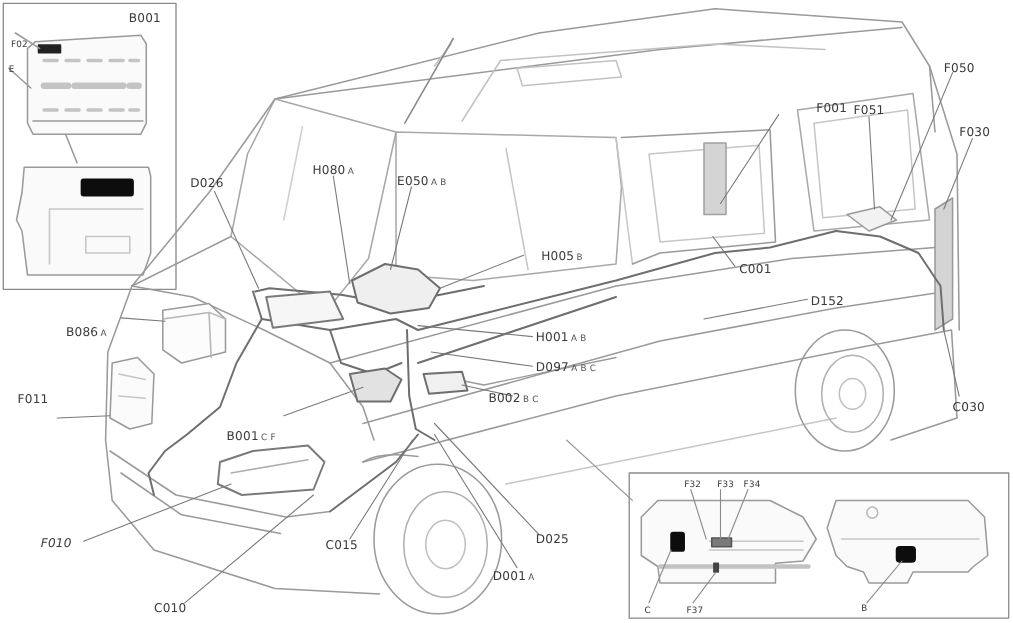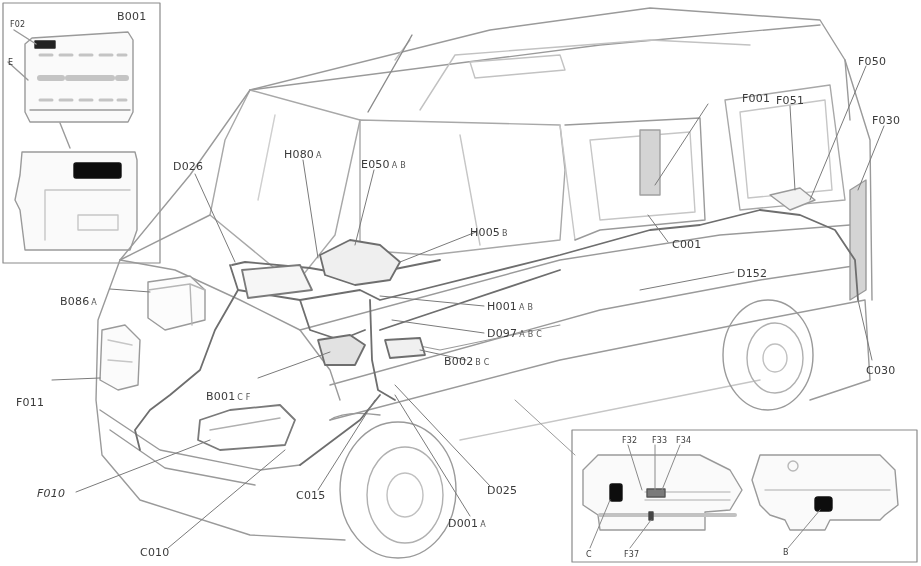--- a/index.html
+++ b/index.html
@@ -160,43 +160,43 @@
       <path d="M788 548 L820 510" stroke="#8a8a8a" stroke-width="1"></path>
     </g>
   </g>
 </svg>
 
 <div id="labels">
   <div class="lbl" style="left:117px;top:10px;"><span>B001</span></div>
   <div class="lbl" style="left:173px;top:160px;"><span>D026</span></div>
   <div class="lbl" style="left:284px;top:148px;"><span>H080</span><span class="suf">A</span></div>
   <div class="lbl" style="left:361px;top:158px;"><span>E050</span><span class="suf">A B</span></div>
-  <div class="lbl" style="left:470px;top:226px;"><span>H005</span><span class="suf">B</span></div>
+  <div class="lbl" style="left:492px;top:226px;"><span>H005</span><span class="suf">B</span></div>
   <div class="lbl" style="left:700px;top:92px;margin-left:42px;"><span>F001</span></div>
   <div class="lbl" style="left:776px;top:94px;"><span>F051</span></div>
   <div class="lbl" style="left:858px;top:55px;"><span>F050</span></div>
   <div class="lbl" style="left:872px;top:114px;"><span>F030</span></div>
   <div class="lbl" style="left:672px;top:238px;"><span>C001</span></div>
   <div class="lbl" style="left:737px;top:267px;"><span>D152</span></div>
   <div class="lbl" style="left:60px;top:283px;margin-top:12px;"><span>B086</span><span class="suf">A</span></div>
   <div class="lbl" style="left:487px;top:300px;"><span>H001</span><span class="suf">A B</span></div>
   <div class="lbl" style="left:487px;top:327px;"><span>D097</span><span class="suf">A B C</span></div>
   <div class="lbl" style="left:444px;top:355px;"><span>B002</span><span class="suf">B C</span></div>
   <div class="lbl" style="left:206px;top:373px;margin-top:17px;"><span>B001</span><span class="suf">C F</span></div>
-  <div class="lbl" style="left:16px;top:396px;"><span>F011</span></div>
+  <div class="lbl" style="left:16px;top:356px;"><span>F011</span></div>
   <div class="lbl" style="left:866px;top:364px;"><span>C030</span></div>
   <div class="lbl" style="left:37px;top:487px;font-style:italic;"><span>F010</span></div>
   <div class="lbl" style="left:296px;top:489px;"><span>C015</span></div>
   <div class="lbl" style="left:487px;top:484px;"><span>D025</span></div>
   <div class="lbl" style="left:448px;top:517px;"><span>D001</span><span class="suf">A</span></div>
   <div class="lbl" style="left:140px;top:546px;"><span>C010</span></div>
 </div>
 
 <div>
-  <div class="lbl small" style="left:10px;top:20px;">F02</div>
+  <div class="lbl small" style="left:10px;top:36px;">F02</div>
   <div class="lbl small" style="left:8px;top:58px;">E</div>
 </div>
 <div>
   <div class="lbl small" style="left:622px;top:436px;">F32</div>
   <div class="lbl small" style="left:652px;top:436px;">F33</div>
   <div class="lbl small" style="left:676px;top:436px;">F34</div>
   <div class="lbl small" style="left:586px;top:550px;">C</div>
   <div class="lbl small" style="left:624px;top:550px;">F37</div>
   <div class="lbl small" style="left:783px;top:548px;">B</div>
 </div>

